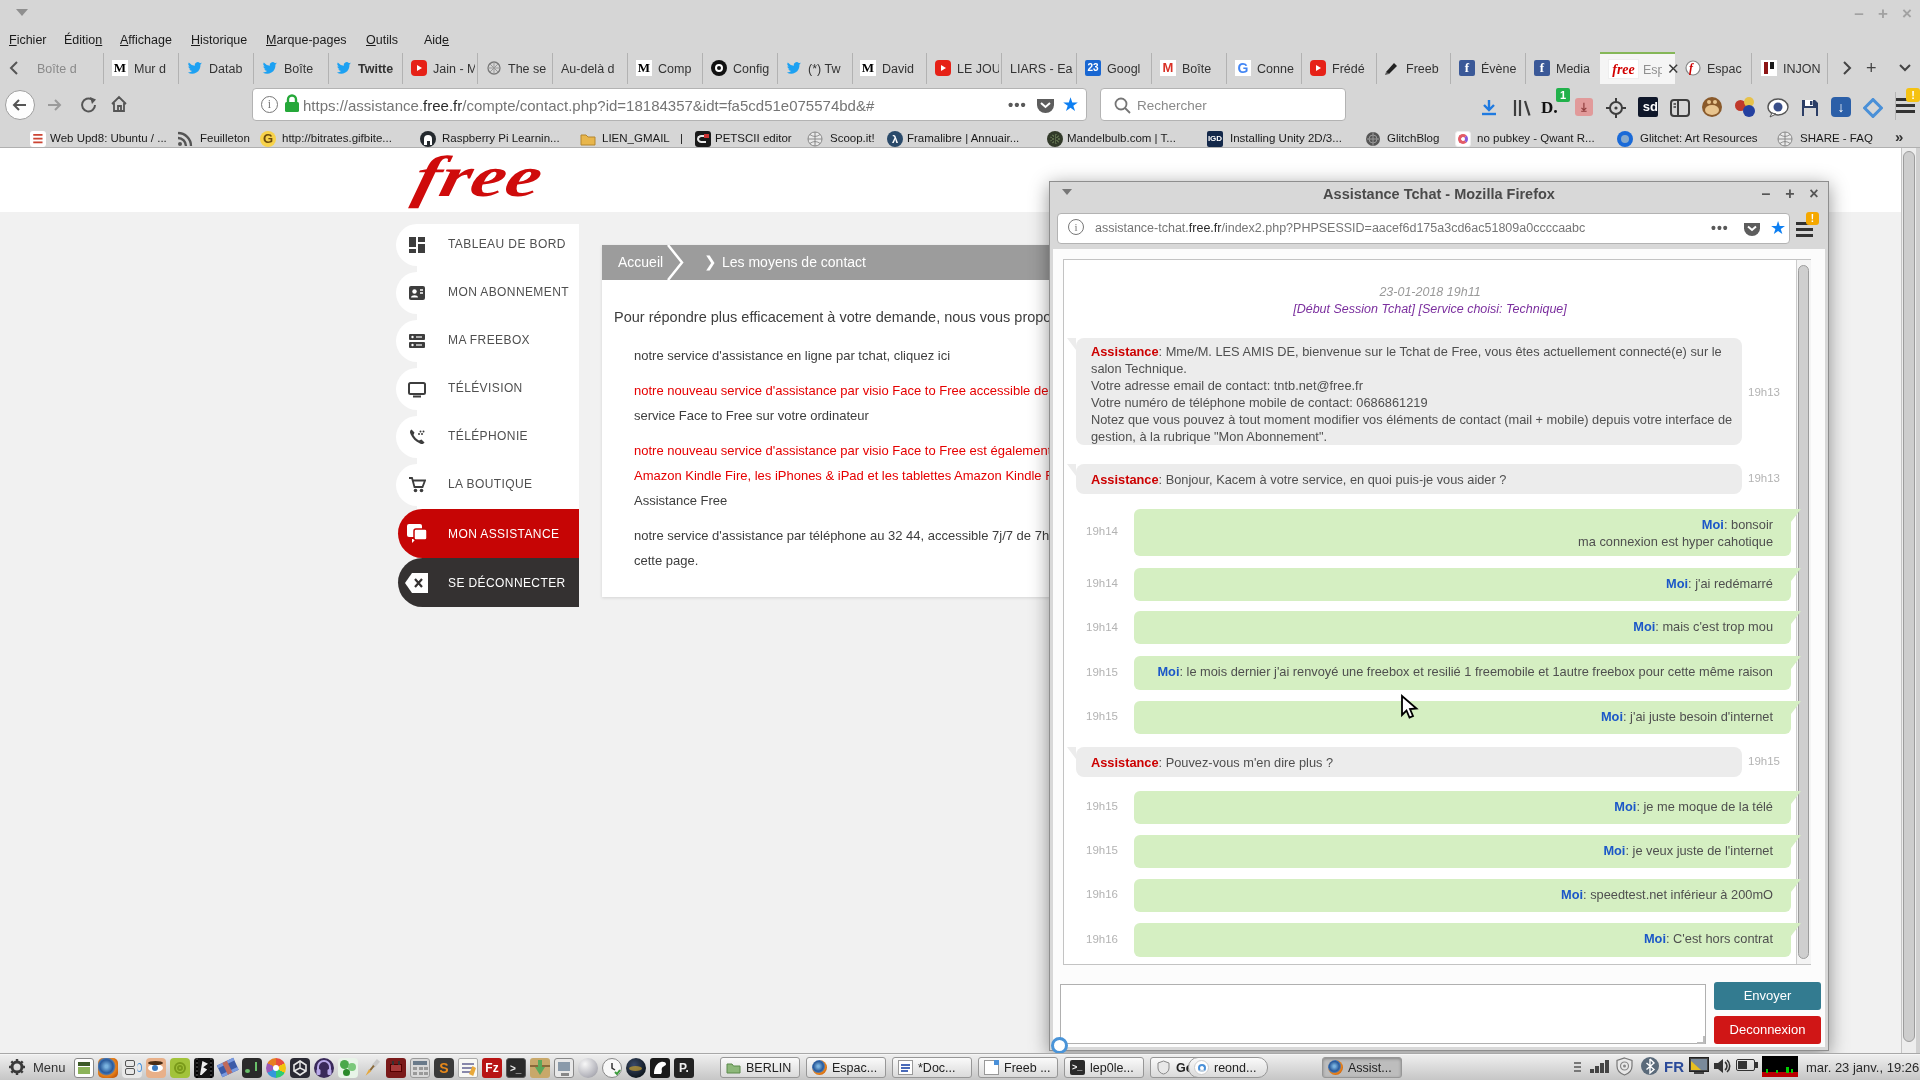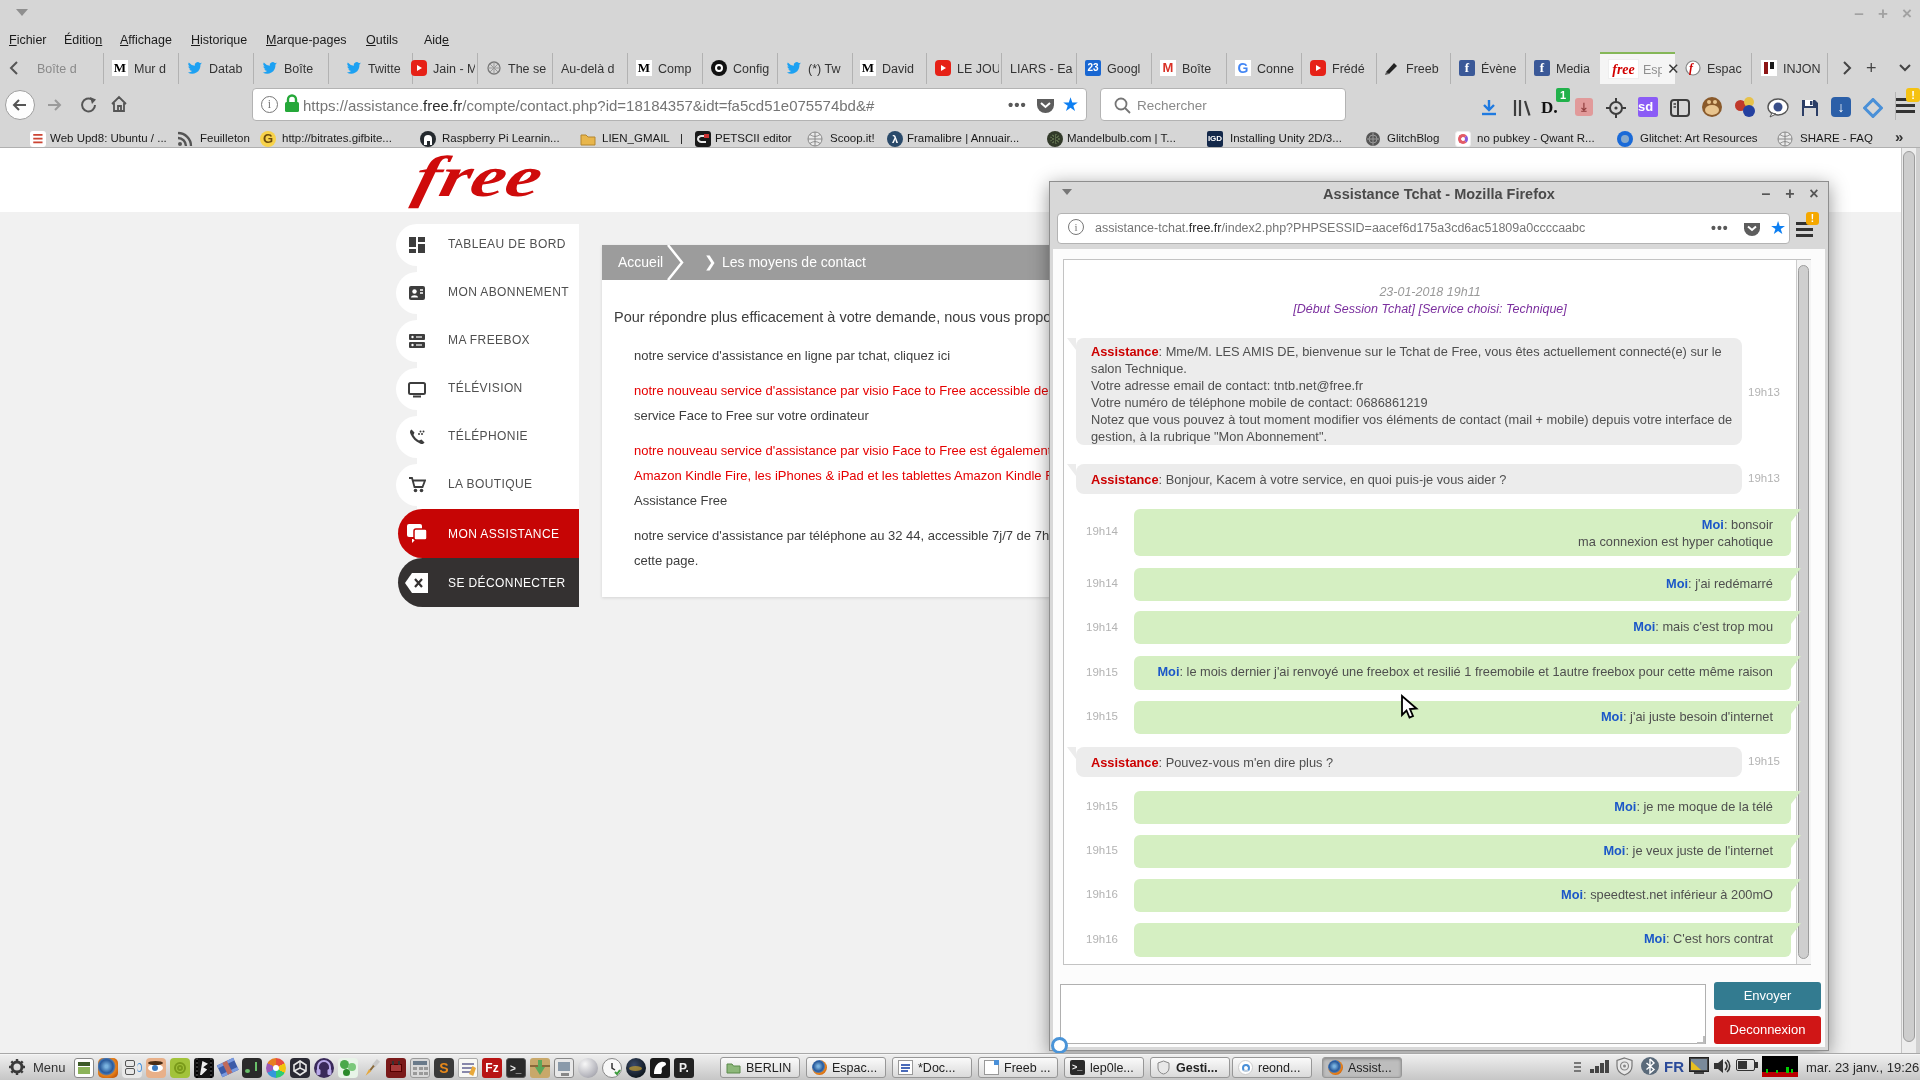--- a/index.html
+++ b/index.html
@@ -70,21 +70,21 @@
         <path d="M15 3.5c-.5.3-1 .4-1.6.5.6-.4 1-.9 1.2-1.6-.5.3-1.1.6-1.8.7A2.9 2.9 0 0 0 7.8 5.7 8.2 8.2 0 0 1 1.8 2.6a2.9 2.9 0 0 0 .9 3.9c-.5 0-.9-.1-1.3-.3 0 1.4 1 2.6 2.3 2.9-.4.1-.8.1-1.3 0 .4 1.2 1.5 2 2.7 2A5.8 5.8 0 0 1 .8 12.4 8.2 8.2 0 0 0 13.4 5v-.4c.6-.4 1.1-.9 1.6-1.1z" fill="#1da1f2"></path>
       </svg>
       <div class="tl">Datab</div>
     </div>
     <div class="tab" style="left:253px;width:75px;">
       <svg class="fv" width="16" height="16">
         <path d="M15 3.5c-.5.3-1 .4-1.6.5.6-.4 1-.9 1.2-1.6-.5.3-1.1.6-1.8.7A2.9 2.9 0 0 0 7.8 5.7 8.2 8.2 0 0 1 1.8 2.6a2.9 2.9 0 0 0 .9 3.9c-.5 0-.9-.1-1.3-.3 0 1.4 1 2.6 2.3 2.9-.4.1-.8.1-1.3 0 .4 1.2 1.5 2 2.7 2A5.8 5.8 0 0 1 .8 12.4 8.2 8.2 0 0 0 13.4 5v-.4c.6-.4 1.1-.9 1.6-1.1z" fill="#1da1f2"></path>
       </svg>
       <div class="tl">Boîte</div>
     </div>
-    <div class="tab" style="left:337px;width:75px;">
+    <div class="tab" style="left:327px;width:75px;font-weight:bold;">
       <svg class="fv" width="16" height="16">
         <path d="M15 3.5c-.5.3-1 .4-1.6.5.6-.4 1-.9 1.2-1.6-.5.3-1.1.6-1.8.7A2.9 2.9 0 0 0 7.8 5.7 8.2 8.2 0 0 1 1.8 2.6a2.9 2.9 0 0 0 .9 3.9c-.5 0-.9-.1-1.3-.3 0 1.4 1 2.6 2.3 2.9-.4.1-.8.1-1.3 0 .4 1.2 1.5 2 2.7 2A5.8 5.8 0 0 1 .8 12.4 8.2 8.2 0 0 0 13.4 5v-.4c.6-.4 1.1-.9 1.6-1.1z" fill="#1da1f2"></path>
       </svg>
       <div class="tl">Twitte</div>
     </div>
     <div class="tab" style="left:402px;width:75px;">
       <div class="fv" style="background:#e62117;border-radius:4px;">
         <div style="position:absolute;left:6px;top:4.5px;width:0;height:0;border-left:5px solid #fff;border-top:3.5px solid transparent;border-bottom:3.5px solid transparent;"></div>
       </div>
       <div class="tl">Jain - M</div>
@@ -246,21 +246,21 @@
     <svg class="nvic" style="left:1606px" width="20" height="20">
       <circle cx="10" cy="10" r="6" fill="none" stroke="#3d3d3d" stroke-width="2"></circle>
       <g stroke="#3d3d3d" stroke-width="2">
         <path d="M10 0 V5"></path>
         <path d="M10 15 V20"></path>
         <path d="M0 10 H5"></path>
         <path d="M15 10 H20"></path>
       </g>
       <circle cx="10" cy="10" r="1.6" fill="#3d3d3d"></circle>
     </svg>
-    <div class="abs" style="left:1638px;top:97px;width:20px;height:20px;background:#8b5cf6;border-radius:2px;color:#fff;font-size:13px;font-weight:bold;text-align:left;line-height:20px;">sd</div>
+    <div class="abs" style="left:1638px;top:97px;width:20px;height:20px;background:#0f172a;border-radius:2px;color:#fff;font-size:13px;font-weight:bold;text-align:right;line-height:20px;">sd</div>
     <svg class="nvic" style="left:1670px" width="20" height="20">
       <rect x="1" y="2" width="18" height="16" rx="3" fill="none" stroke="#3d3d3d" stroke-width="2"></rect>
       <path d="M8 2 V18" stroke="#3d3d3d" stroke-width="2"></path>
       <path d="M3.5 6 H6 M3.5 9 H6" stroke="#3d3d3d" stroke-width="1.4"></path>
     </svg>
     <div class="nvic" style="left:1702px;top:97px;width:20px;height:20px;border-radius:50%;background:#8a5a2b;">
       <div style="position:absolute;left:3px;top:8px;width:14px;height:10px;border-radius:50%;background:#e8c48e;"></div>
       <div style="position:absolute;left:5px;top:3px;width:4px;height:4px;border-radius:50%;background:#e8c48e;"></div>
       <div style="position:absolute;left:11px;top:3px;width:4px;height:4px;border-radius:50%;background:#e8c48e;"></div>
     </div>
@@ -683,21 +683,21 @@
         <div style="position:absolute;left:2px;top:2px;">&gt;_</div>
       </div>
       <div class="tx" style="">lep0le...</div>
     </div>
     <div class="tkbtn" style="left:1150px;width:78px;">
       <svg class="ic" width="15" height="15">
         <path d="M7.5 1 L13 3 V8 C13 11,10.5 13.5,7.5 14 C4.5 13.5,2 11,2 8 V3 Z" fill="#e8e8e8" stroke="#888" stroke-width="1"></path>
       </svg>
       <div class="tx" style="font-weight:bold;">Gesti...</div>
     </div>
-    <div class="tkbtn" style="left:1232px;width:78px;">
+    <div class="tkbtn" style="left:1188px;width:78px;border-radius:10px;">
       <div class="ic" style="background:#fff;border-radius:50%;border:1px solid #ccc;box-sizing:border-box;">
         <div style="position:absolute;left:2.5px;top:2.5px;width:8px;height:8px;border-radius:50%;border:2.5px solid #4a90d8;border-bottom-color:#bcd;box-sizing:border-box;"></div>
       </div>
       <div class="tx" style="">reond...</div>
     </div>
     <div class="tkbtn" style="left:1322px;width:78px;background:#bdbdbd;box-shadow:inset 0 1px 3px rgba(0,0,0,.3);">
       <div class="ic" style="background:radial-gradient(circle at 42% 42%,#7ab3e0 8%,#2a5a9a 40%,#3d72b5 48%,#e8821a 58%,#c2570a 85%);border-radius:50%;"></div>
       <div class="tx" style="">Assist...</div>
     </div>
   </div>

